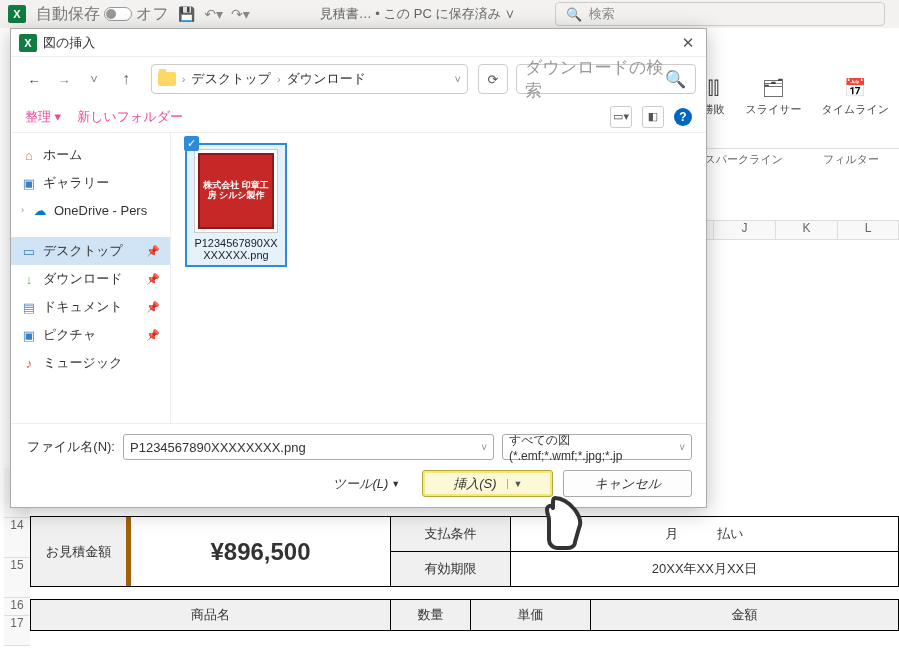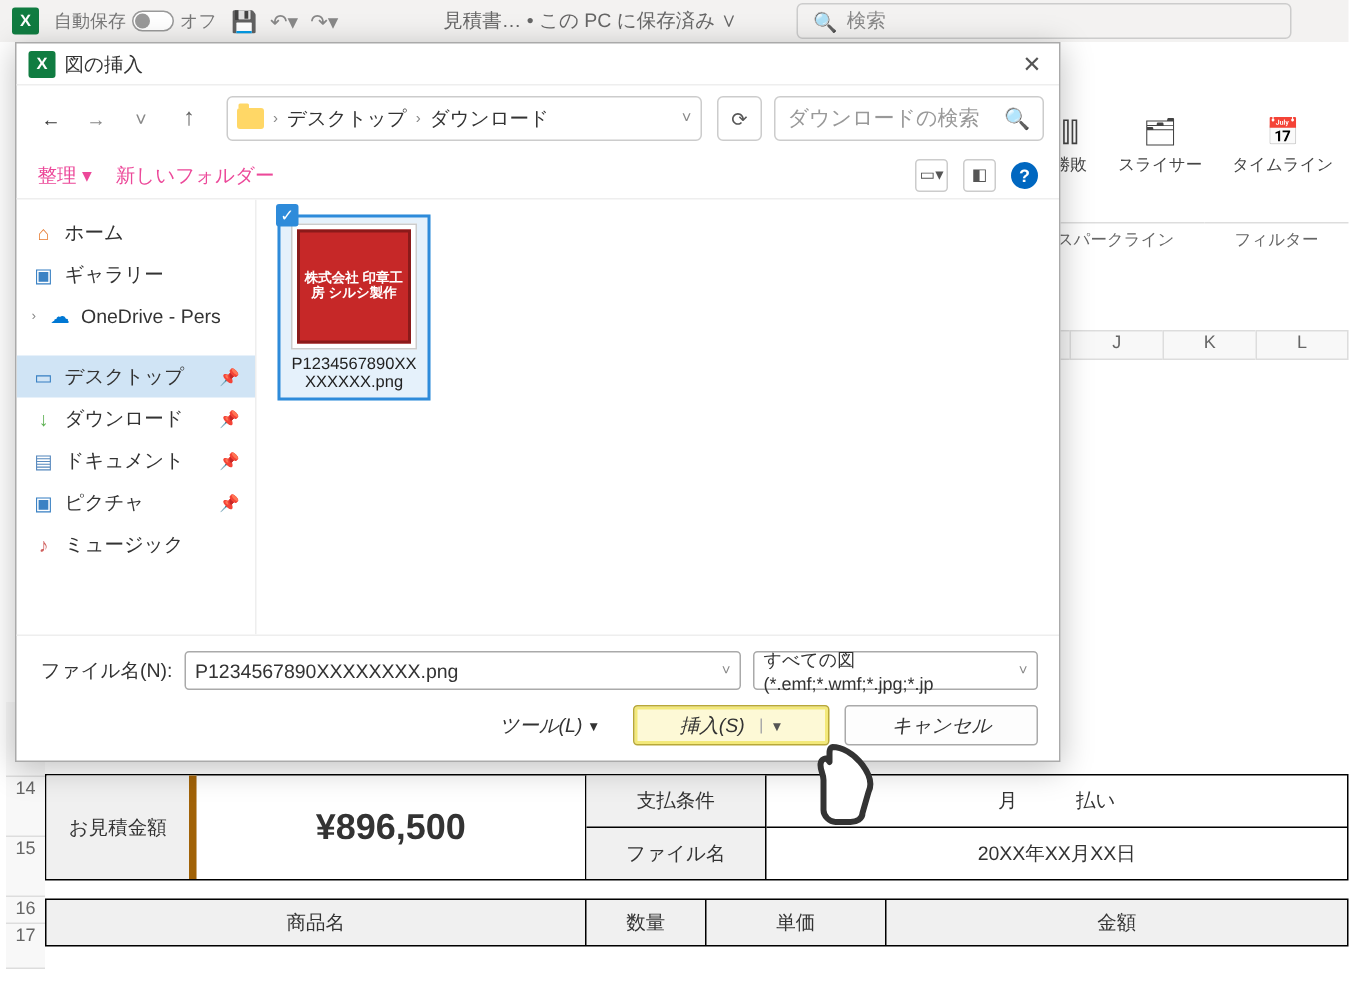--- a/index.html
+++ b/index.html
@@ -2,21 +2,21 @@
 <html><head>
 <meta charset="utf-8">
 <style>
 * { box-sizing: border-box; margin: 0; padding: 0; font-family: "Yu Gothic UI", "Meiryo", sans-serif; }
 body { width: 899px; height: 666px; background: #fff; overflow: hidden; position: relative; font-size: 13px; color: #333; }
 
 
 .excel-bg { position: absolute; inset: 0; }
 .excel-titlebar { height: 28px; background: #f3f2f1; display: flex; align-items: center; padding: 0 8px; gap: 10px; }
 .xl-icon { width: 18px; height: 18px; background: #107c41; border-radius: 2px; display: flex; align-items: center; justify-content: center; color: #fff; font-size: 11px; font-weight: bold; }
-.autosave { display: flex; align-items: center; gap: 4px; color: #777; font-size: 12px; }
+.autosave { display: flex; align-items: center; gap: 4px; color: #777; font-size: 16px; }
 .toggle { width: 28px; height: 14px; border: 1px solid #999; border-radius: 8px; background: #fff; position: relative; }
 .toggle::after { content: ""; position: absolute; width: 10px; height: 10px; background: #999; border-radius: 50%; top: 1px; left: 1px; }
 .toolbar-icons { display: flex; gap: 8px; color: #888; font-size: 14px; }
 .doc-title { margin-left: 60px; color: #666; font-size: 13px; }
 .search-top { margin-left: 30px; border: 1px solid #ccc; border-radius: 4px; padding: 2px 10px; width: 330px; font-size: 13px; color: #888; display: flex; align-items: center; gap: 6px; }
 
 .ribbon-right { position: absolute; top: 70px; right: 0; display: flex; gap: 20px; padding: 6px 10px; align-items: flex-start; }
 .ribbon-item { display: flex; flex-direction: column; align-items: center; gap: 2px; font-size: 11px; color: #444; }
 .ribbon-ico { width: 24px; height: 24px; display: flex; align-items: center; justify-content: center; font-size: 18px; }
 .ribbon-groups { position: absolute; top: 148px; right: 0; display: flex; }
@@ -53,21 +53,21 @@
 .dlg-nav { height: 44px; display: flex; align-items: center; gap: 4px; padding: 0 10px; }
 .nav-btn { width: 26px; height: 26px; display: flex; align-items: center; justify-content: center; color: #888; border-radius: 3px; }
 .nav-btn.active { color: #333; }
 .nav-up { width: 30px; text-align: center; font-size: 16px; color: #666; }
 .breadcrumb { flex: 1; height: 30px; border: 1px solid #ccc; border-radius: 4px; display: flex; align-items: center; padding: 0 6px; gap: 4px; font-size: 13px; color: #333; margin: 0 6px; }
 .folder-ico { width: 18px; height: 14px; background: #ffd766; border-radius: 2px; position: relative; }
 .folder-ico::before { content: ""; position: absolute; top: -3px; left: 1px; width: 7px; height: 3px; background: #ffd766; border-radius: 1px 1px 0 0; }
 .chev { color: #888; font-size: 10px; padding: 0 2px; }
 .bc-drop { margin-left: auto; color: #888; font-size: 11px; }
 .refresh { width: 30px; height: 30px; border: 1px solid #ccc; border-radius: 4px; display: flex; align-items: center; justify-content: center; margin-right: 4px; color: #555; }
-.addr-search { width: 180px; height: 30px; border: 1px solid #ccc; border-radius: 4px; padding: 0 8px; font-size: 14px; color: #999; display: flex; align-items: center; justify-content: space-between; }
+.addr-search { width: 180px; height: 30px; border: 1px solid #ccc; border-radius: 4px; padding: 0 8px; font-size: 17px; color: #999; display: flex; align-items: center; justify-content: space-between; }
 
 .dlg-toolbar { height: 32px; display: flex; align-items: center; padding: 0 14px; gap: 16px; font-size: 13px; border-bottom: 1px solid #eee; }
 .tb-link { color: #ec4899; cursor: pointer; }
 .tb-right { margin-left: auto; display: flex; align-items: center; gap: 10px; }
 .view-btn { width: 22px; height: 22px; border: 1px solid #ccc; border-radius: 3px; display: flex; align-items: center; justify-content: center; font-size: 11px; color: #555; }
 .help { width: 18px; height: 18px; border-radius: 50%; background: #0067c0; color: #fff; display: flex; align-items: center; justify-content: center; font-size: 12px; font-weight: bold; }
 
 .dlg-body { flex: 1; display: flex; overflow: hidden; }
 .nav-pane { width: 160px; border-right: 1px solid #eee; padding: 8px 0; overflow-y: auto; font-size: 13px; }
 .np-item { display: flex; align-items: center; gap: 6px; padding: 5px 10px; cursor: pointer; white-space: nowrap; }
@@ -163,21 +163,21 @@
     <div class="row-h" style="height:18px">16</div>
     <div class="row-h" style="height:30px">17</div>
   </div>
 
   <div class="sheet">
     <div class="summary">
       <div class="c1">お見積金額</div>
       <div class="c2">¥896,500</div>
       <div class="col3">
         <div class="half bg-g">支払条件</div>
-        <div class="half bg-g">ファイル名</div>
+        <div class="half bg-g">有効期限</div>
       </div>
       <div class="col4">
         <div class="half">月　　　払い</div>
         <div class="half">20XX年XX月XX日</div>
       </div>
     </div>
     <div class="tbl-head">
       <div class="th th1">商品名</div>
       <div class="th th2">数量</div>
       <div class="th th3">単価</div>

